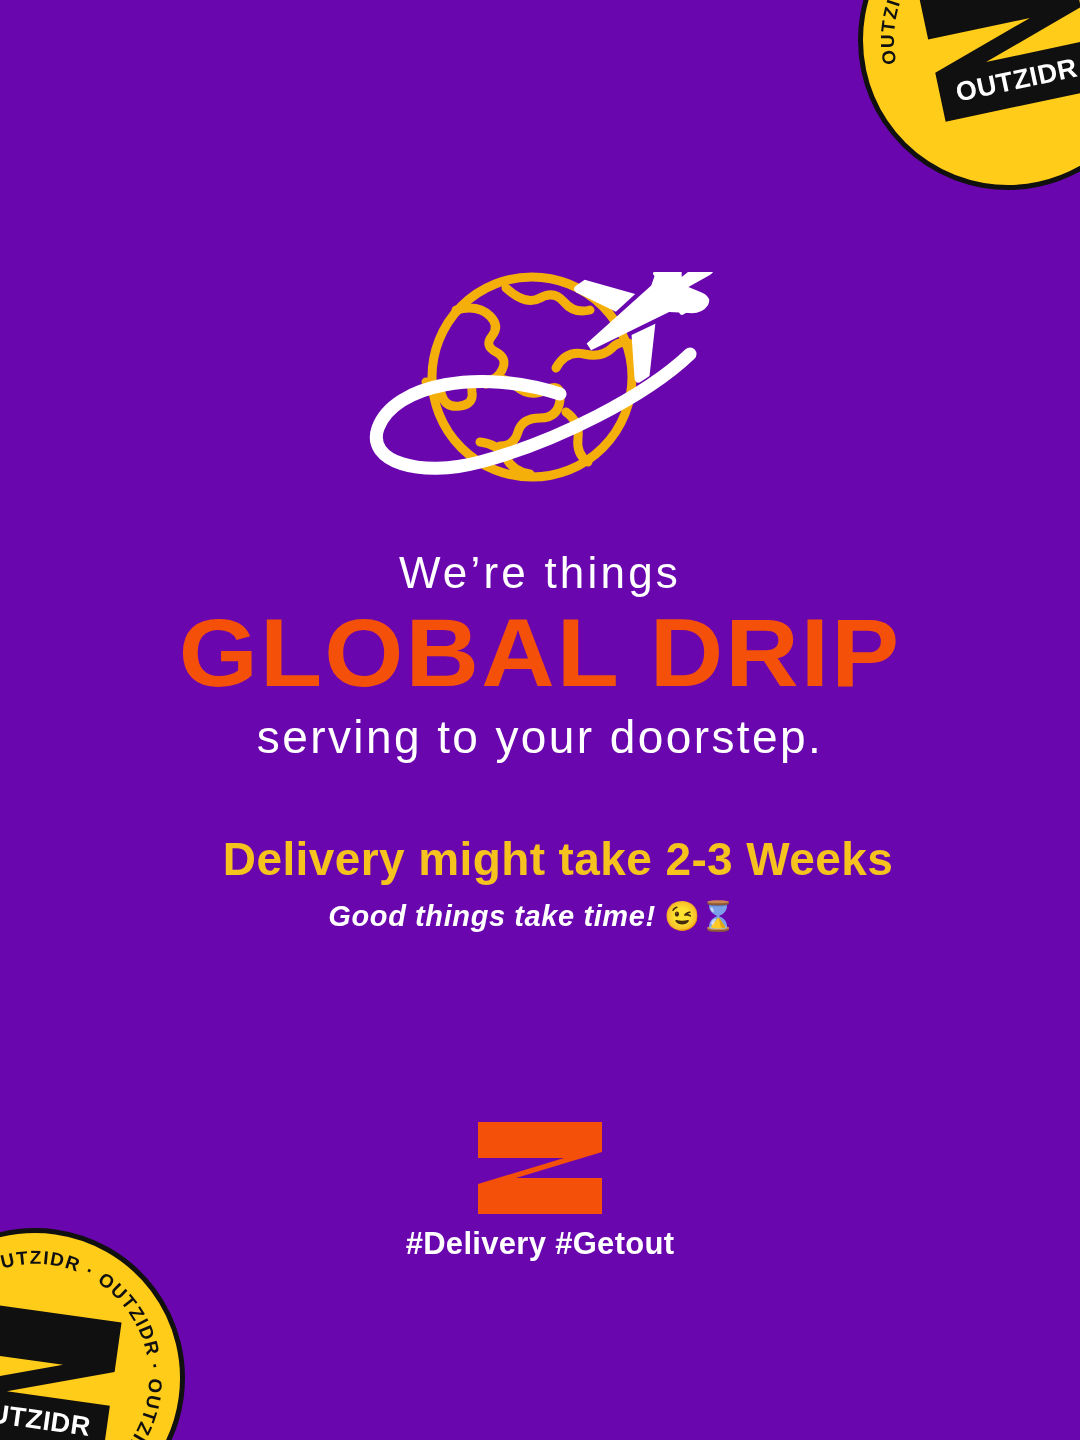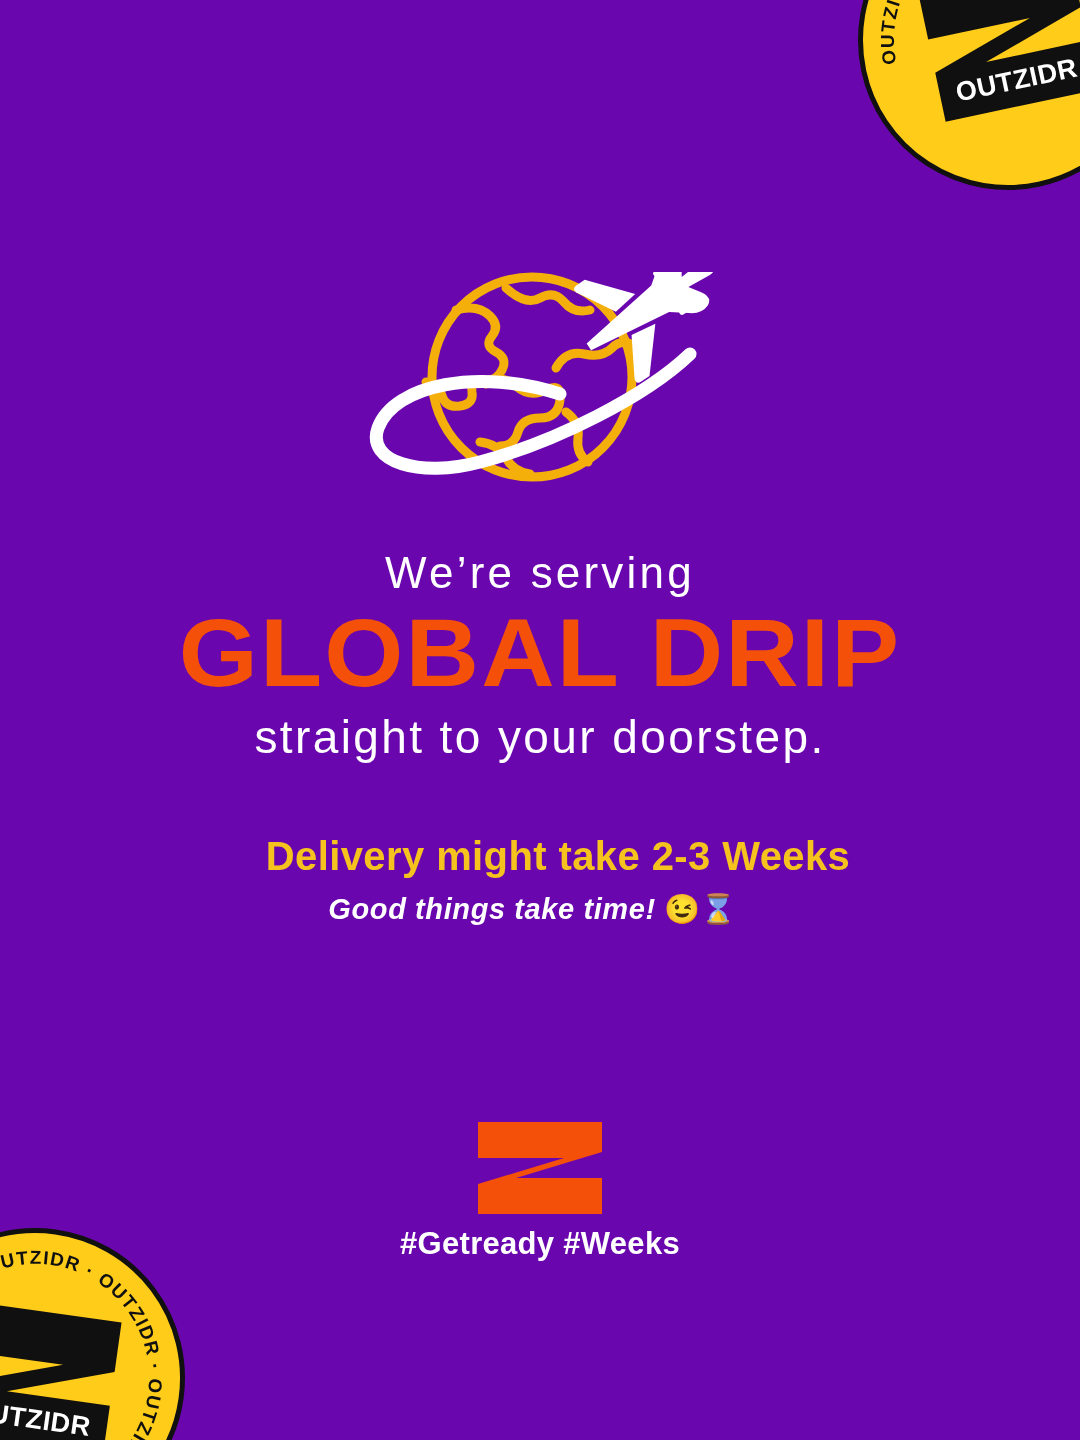--- a/index.html
+++ b/index.html
@@ -121,21 +121,21 @@
   .subline {
     color: #ffffff;
     font-size: 46px;
     font-weight: 300;
     letter-spacing: 2.4px;
     line-height: 1.15;
     margin: 10px 0 0 0;
   }
   .delivery {
     color: #F5C21E;
-    font-size: 40px;
+    font-size: 46px;
     font-weight: bold;
     letter-spacing: 0.4px;
     line-height: 1.1;
     margin: 70px 0 12px 0;
     white-space: nowrap;
     padding-left: 36px;
   }
   .tagline {
     color: #ffffff;
     font-size: 29px;
@@ -233,30 +233,30 @@
         <path d="M10 40 L96 28 L112 16 Q122 8 132 12 Q140 16 134 26 L126 38 L150 36 Q160 36 160 44 Q160 52 150 52 L126 50 L134 62 Q140 72 132 76 Q122 80 112 72 L96 60 L10 48 Z"></path>
         <path d="M52 30 L30 -8 Q28 -14 34 -14 L44 -14 L78 26 Z"></path>
         <path d="M52 58 L30 96 Q28 102 34 102 L44 102 L78 62 Z"></path>
         <path d="M108 34 L104 22 Q103 18 107 18 L113 18 L120 32 Z"></path>
         <path d="M108 54 L104 66 Q103 70 107 70 L113 70 L120 56 Z"></path>
       </g>
     </svg>
   </div>
 
   <div class="copy">
-    <p class="kicker">We’re serving</p>
+    <p class="kicker">We’re things</p>
     <p class="headline">GLOBAL DRIP</p>
-    <p class="subline">straight to your doorstep.</p>
+    <p class="subline">serving to your doorstep.</p>
     <p class="delivery">Delivery might take 2-3 Weeks</p>
     <p class="tagline">
       <span>Good things take time!</span>
       <span class="emoji">😉⌛</span>
     </p>
   </div>
 
   <div class="footer">
     <svg class="footer-mark" viewBox="0 0 124 92" preserveAspectRatio="none">
       <polygon points="0,0 124,0 124,30 38,56 124,56 124,92 0,92 0,62 86,36 0,36" fill="#F4500A"></polygon>
     </svg>
-    <p class="hashtags">#Getready #Weeks</p>
+    <p class="hashtags">#Delivery #Getout</p>
   </div>
 
 </div>
 
 </body></html>

